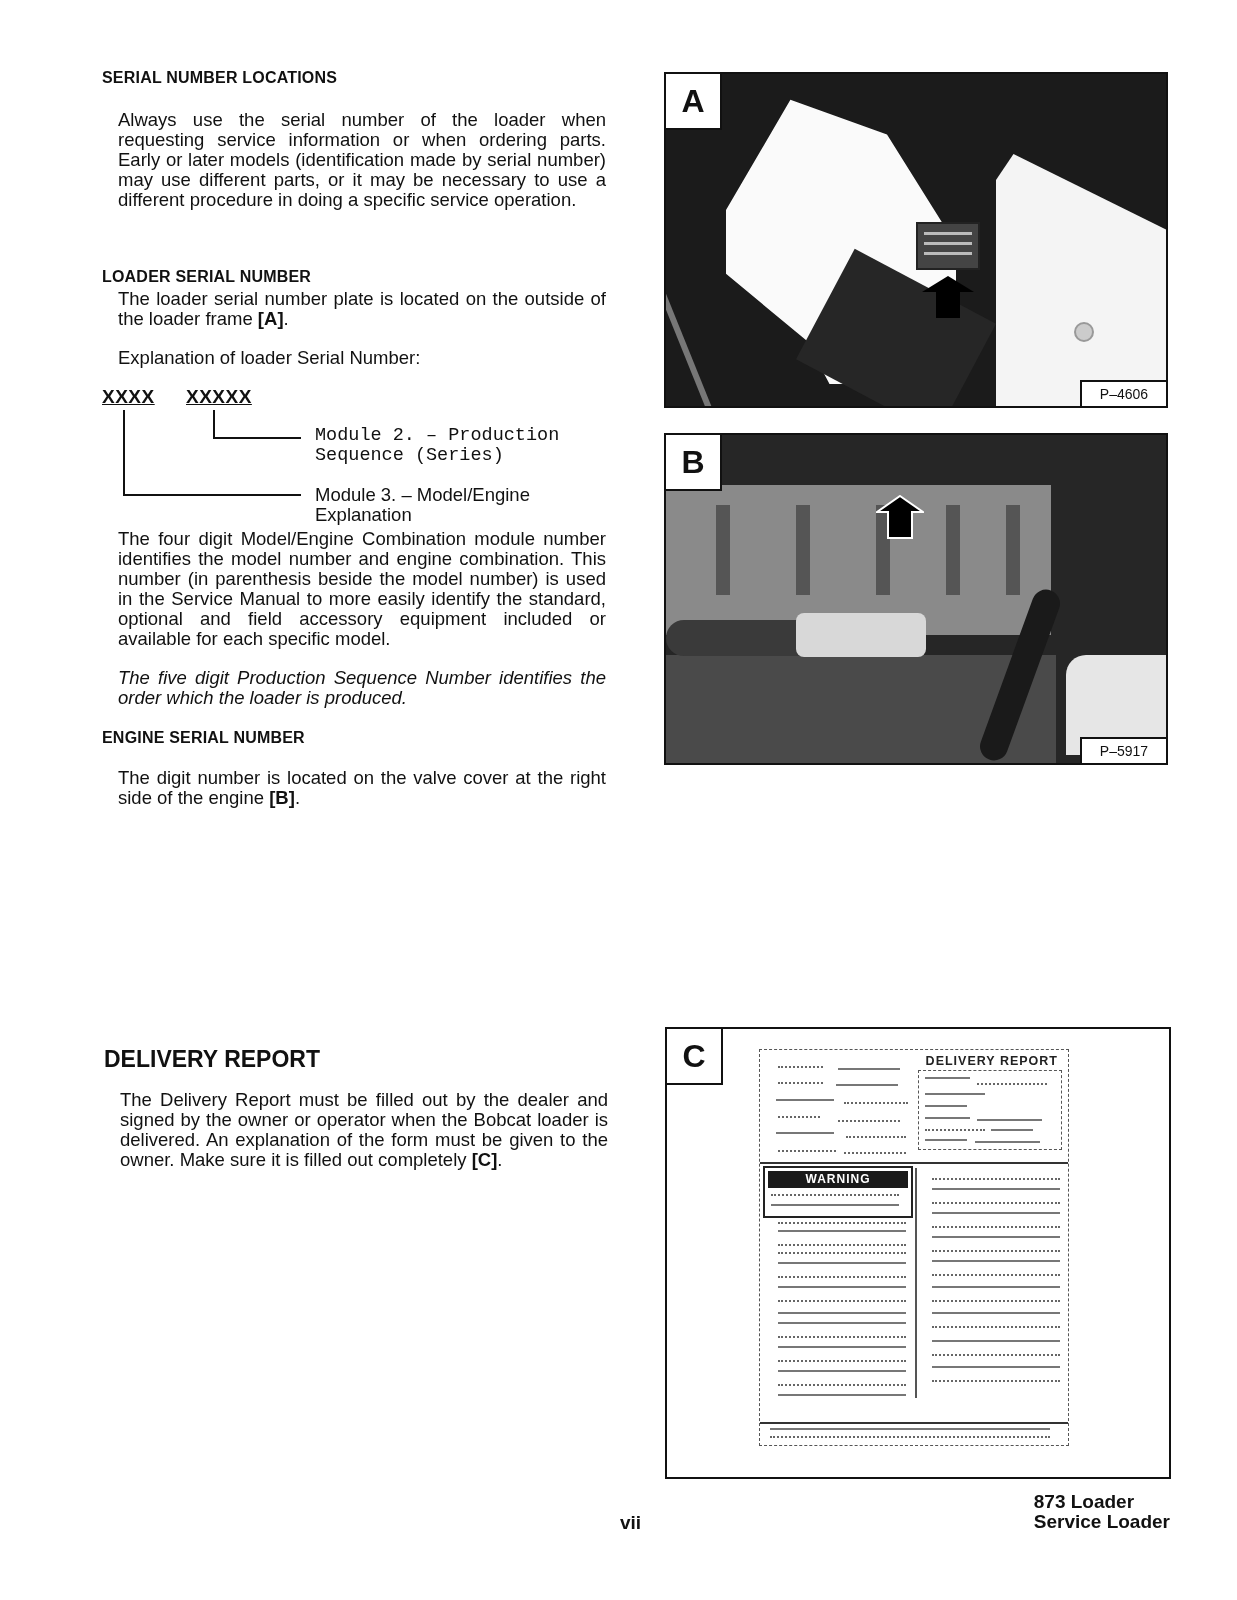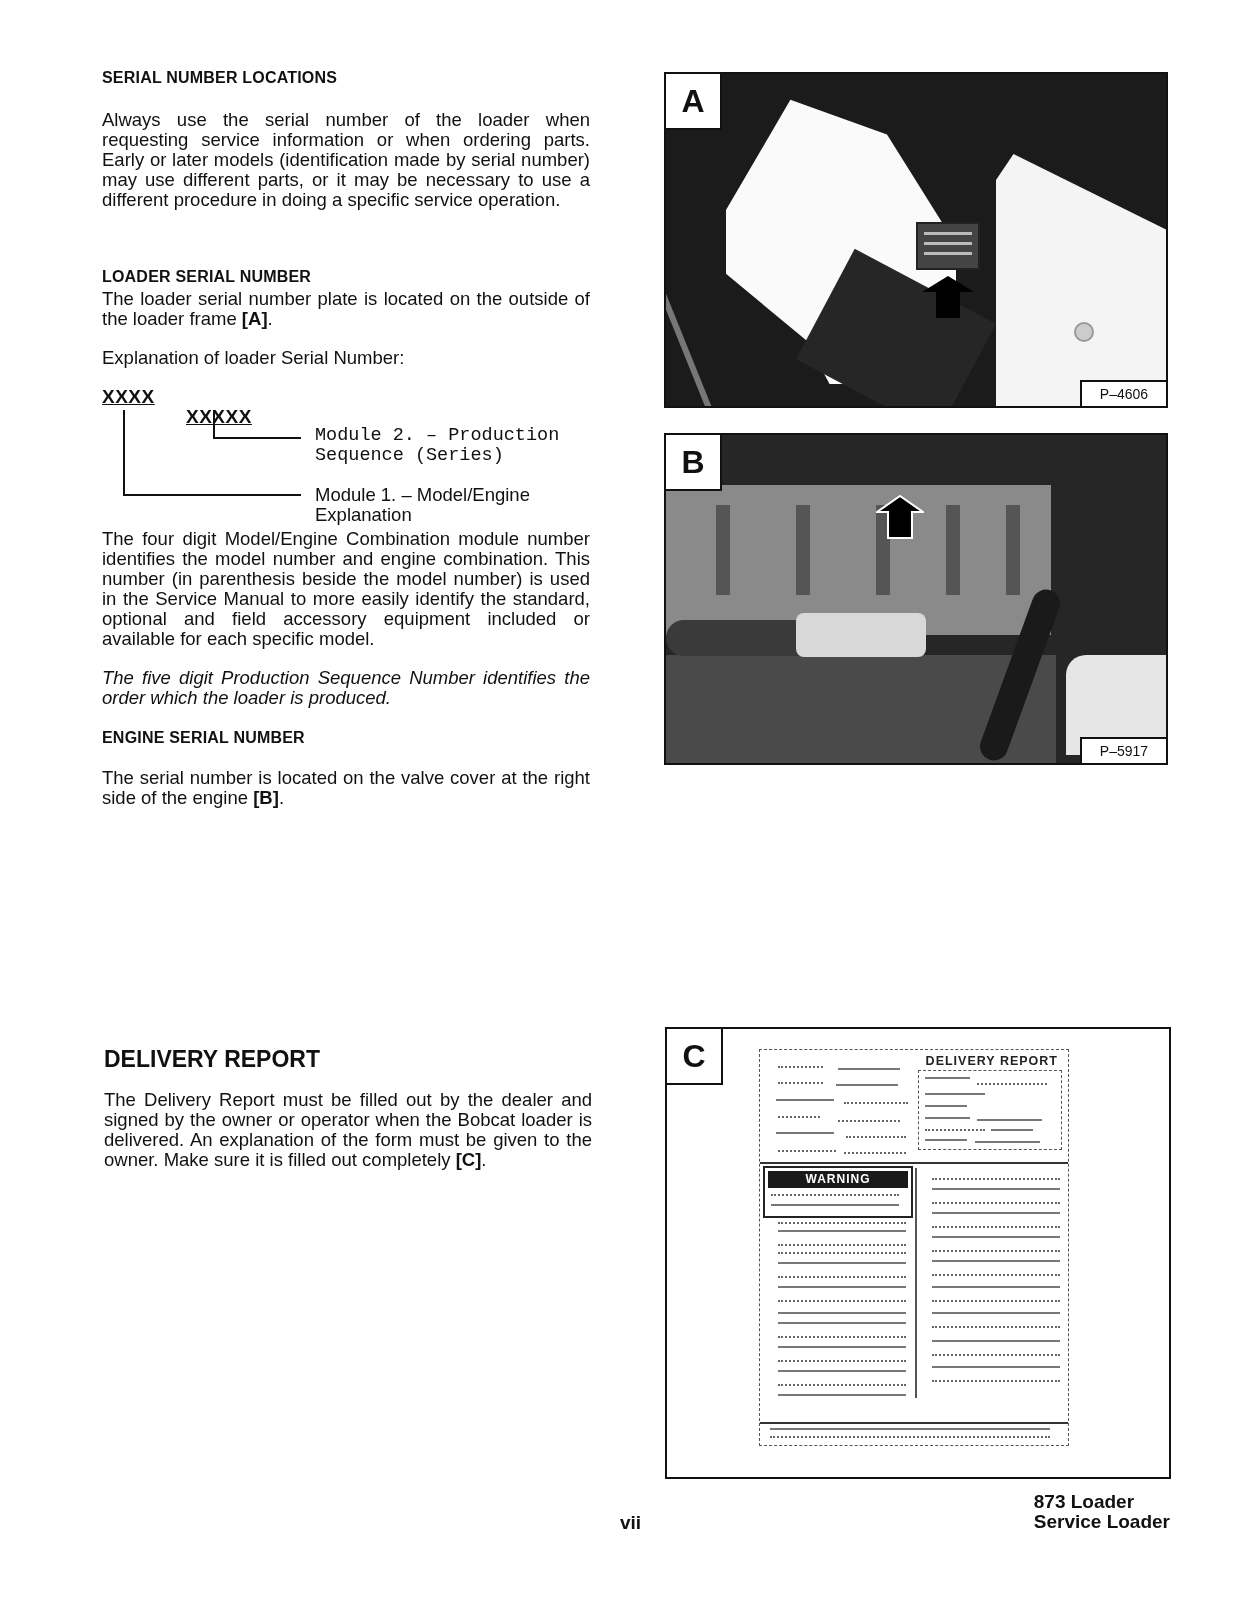--- a/index.html
+++ b/index.html
@@ -1,21 +1,21 @@
 <!DOCTYPE html>
 <html><head>
 <meta charset="utf-8">
 <style>
   html, body { margin:0; padding:0; background:#ffffff; }
   body { width:1237px; height:1600px; position:relative; overflow:hidden;
          font-family:"Liberation Sans", sans-serif; color:#111; }
   .abs { position:absolute; }
   .h2 { font-weight:bold; font-size:16px; letter-spacing:0.2px; }
   .h1 { font-weight:bold; font-size:23px; }
-  .p { font-size:18.5px; line-height:20px; text-align:justify; }
+  .p { font-size:18.5px; line-height:20px; text-align:justify;margin-left:16px; }
   .p.last { text-align-last:left; }
   .left-col { left:102px; width:488px; }
   b.ref { font-weight:bold; }
 
   .serial-codes { font-weight:bold; font-size:19px; text-decoration:underline; letter-spacing:0.5px; }
   .line { background:#111; position:absolute; }
   .mod { font-size:18.5px; line-height:20px; }
 
   .photo { position:absolute; border:2px solid #111; overflow:hidden; }
   .label-box { position:absolute; left:0; top:0; width:54px; height:54px; background:#fff;
@@ -74,40 +74,40 @@
 <div class="abs h2" style="left:102px; top:69px;">SERIAL NUMBER LOCATIONS</div>
 <div class="abs p last left-col" style="top:110px;">Always use the serial number of the loader when requesting service information or when ordering parts. Early or later models (identification made by serial number) may use different parts, or it may be necessary to use a different procedure in doing a specific service operation.</div>
 
 <div class="abs h2" style="left:102px; top:268px;">LOADER SERIAL NUMBER</div>
 <div class="abs p last left-col" style="top:289px;">
   <span>The loader serial number plate is located on the outside of the loader frame </span><b class="ref">[A]</b><span>.</span>
 </div>
 <div class="abs p left-col" style="top:348px;">Explanation of loader Serial Number:</div>
 
 <div class="abs serial-codes" style="left:102px; top:386px;">XXXX</div>
-<div class="abs serial-codes" style="left:186px; top:386px;margin-top:20px;">XXXXX</div>
+<div class="abs serial-codes" style="left:186px; top:386px;">XXXXX</div>
 <div class="line" style="left:213px; top:410px; width:2px; height:28px;"></div>
 <div class="line" style="left:213px; top:437px; width:88px; height:2px;"></div>
 <div class="line" style="left:123px; top:410px; width:2px; height:85px;"></div>
 <div class="line" style="left:123px; top:494px; width:178px; height:2px;"></div>
 <div class="abs mod" style="left:315px; top:426px;font-family:Liberation Mono, monospace;">
   <div>Module 2. – Production</div>
   <div>Sequence (Series)</div>
 </div>
 <div class="abs mod" style="left:315px; top:485px;">
-  <div>Module 1. – Model/Engine</div>
+  <div>Module 3. – Model/Engine</div>
   <div>Explanation</div>
 </div>
 
 <div class="abs p last left-col" style="top:529px;">The four digit Model/Engine Combination module number identifies the model number and engine combination. This number (in parenthesis beside the model number) is used in the Service Manual to more easily identify the standard, optional and field accessory equipment included or available for each specific model.</div>
 <div class="abs p last left-col" style="top:668px;font-style:italic;">The five digit Production Sequence Number identifies the order which the loader is produced.</div>
 
 <div class="abs h2" style="left:102px; top:729px;">ENGINE SERIAL NUMBER</div>
 <div class="abs p last left-col" style="top:768px;">
-  <span>The serial number is located on the valve cover at the right side of the engine </span><b class="ref">[B]</b><span>.</span>
+  <span>The digit number is located on the valve cover at the right side of the engine </span><b class="ref">[B]</b><span>.</span>
 </div>
 
 <div class="abs h1" style="left:104px; top:1046px;">DELIVERY REPORT</div>
 <div class="abs p last" style="left:104px; top:1090px; width:488px;">
   <span>The Delivery Report must be filled out by the dealer and signed by the owner or operator when the Bobcat loader is delivered. An explanation of the form must be given to the owner. Make sure it is filled out completely </span><b class="ref">[C]</b><span>.</span>
 </div>
 
 <div class="photo" id="photoA" style="left:664px; top:72px; width:500px; height:332px;">
   <div class="rod"></div>
   <div class="shape1"></div>

